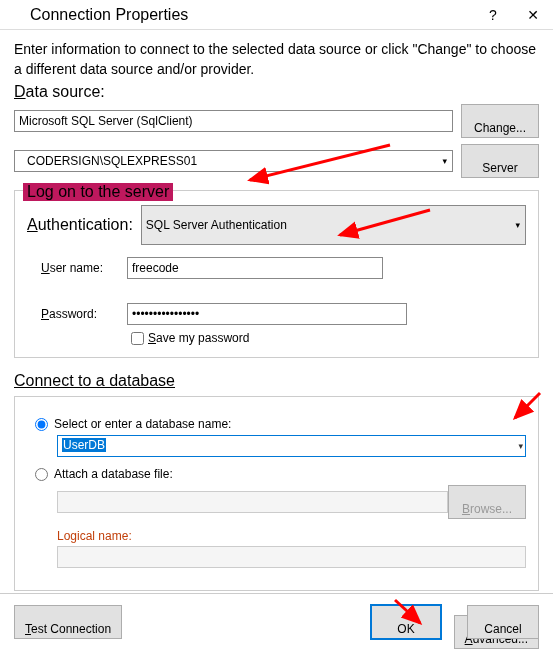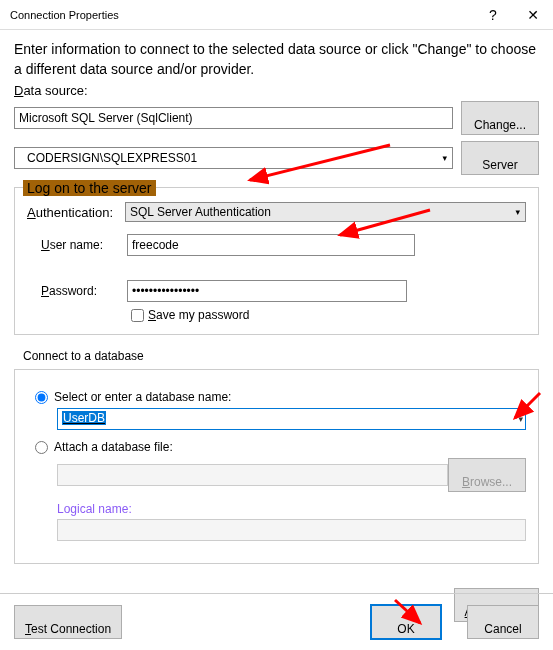--- a/index.html
+++ b/index.html
@@ -15,21 +15,22 @@
     }
     .titlebar {
       display: flex;
       align-items: center;
       height: 30px;
       padding: 0 0 0 10px;
       border-bottom: 1px solid #ddd;
     }
     .titlebar .title {
       flex: 1;
-      font-size: 11px;
+      font-size: 16px;
+      margin-left: 20px;
     }
     .titlebar .ctrl {
       width: 40px;
       height: 30px;
       display: flex;
       align-items: center;
       justify-content: center;
       font-size: 14px;
       cursor: pointer;
     }
@@ -41,21 +42,21 @@
       line-height: 1.4;
       margin-bottom: 4px;
     }
     .row {
       display: flex;
       align-items: center;
       gap: 8px;
       margin-bottom: 6px;
     }
     .lbl {
-      font-size: 13px;
+      font-size: 16px;
       margin-bottom: 3px;
       display: block;
     }
     .underline { text-decoration: underline; }
     input[type=text], input[type=password], select, .combo {
       font-family: inherit;
       font-size: 12px;
       border: 1px solid #888;
       background: #fff;
       height: 22px;
@@ -92,60 +93,60 @@
     .groupbox {
       border: 1px solid #ccc;
       padding: 14px 12px 12px 12px;
       margin-top: 6px;
       position: relative;
     }
     .groupbox > .legend {
       position: absolute;
       top: -8px;
       left: 8px;
-      background: #a16207;
+      background: #be185d;
       padding: 0 4px;
-      font-size: 14px;
+      font-size: 16px;
     }
     .form-grid {
       display: grid;
       grid-template-columns: 90px 1fr;
       gap: 24px 10px;
       align-items: center;
     }
     .form-grid .lbl2 {
       text-align: left;
       font-size: 12px;
       padding-left: 14px;
     }
     .chk {
       margin-left: 104px;
       margin-top: 6px;
       display: flex;
       align-items: center;
       gap: 4px;
     }
     .section-label {
-      font-size: 12px;
-      margin: 14px 0 6px 9px;
+      font-size: 16px;
+      margin: 14px 0 6px 0;
+      text-decoration: underline;
     }
     .radio-row {
       display: flex;
       align-items: center;
       gap: 6px;
       margin: 6px 0 4px 8px;
       font-size: 12px;
     }
     .indent {
       margin-left: 30px;
       margin-bottom: 10px;
     }
     .combo-wrap {
       position: relative;
-      text-decoration: underline;
     }
     .combo-input {
       width: 100%;
       height: 22px;
       border: 1px solid #0078d7;
       background: #fff;
       padding: 2px 20px 2px 4px;
       font-size: 12px;
     }
     .combo-input .sel {
@@ -171,21 +172,21 @@
       display: flex;
       align-items: center;
     }
     .server-combo .arrow {
       position: absolute;
       right: 5px;
       font-size: 9px;
     }
     .auth-select {
       flex: 1;
-      height: 20px;
+      height: 40px;
       border: 1px solid #888;
       background: #e9e9e9;
       padding: 2px 4px;
       display: flex;
       align-items: center;
       position: relative;
     }
     .auth-select .arrow {
       position: absolute;
       right: 5px;
@@ -203,21 +204,21 @@
       gap: 25px;
     }
     .footer .spacer { flex: 1; }
     .advanced-row {
       display: flex;
       justify-content: flex-end;
       margin: 24px 0 8px 0;
     }
     .logical-lbl {
       font-size: 12px;
-      color: #8b5cf6;
+      color: #c2410c;
       margin: 4px 0 3px 0;
     }
     .file-row {
       display: flex;
       align-items: center;
     }
     .arrow-annot {
       position: absolute;
       pointer-events: none;
     }
@@ -254,21 +255,21 @@
     <div class="row" style="margin-bottom:12px">
       <span class="lbl" style="min-width:90px;margin:0"><span class="underline">A</span><span>uthentication:</span></span>
       <div class="auth-select">
         <span>SQL Server Authentication</span>
         <span class="arrow">▾</span>
       </div>
     </div>
 
     <div class="form-grid">
       <span class="lbl2"><span class="underline">U</span><span>ser name:</span></span>
-      <input type="text" style="width: 288px;" value="freecode">
+      <input type="text" style="width: 256px;" value="freecode">
       <span class="lbl2"><span class="underline">P</span><span>assword:</span></span>
       <input type="password" style="width: 280px;" value="••••••••••••••••">
     </div>
     <div class="chk">
       <input type="checkbox" style="">
       <span><span class="underline">S</span><span>ave my password</span></span>
     </div>
   </div>
 
   <div class="section-label">Connect to a database</div>

